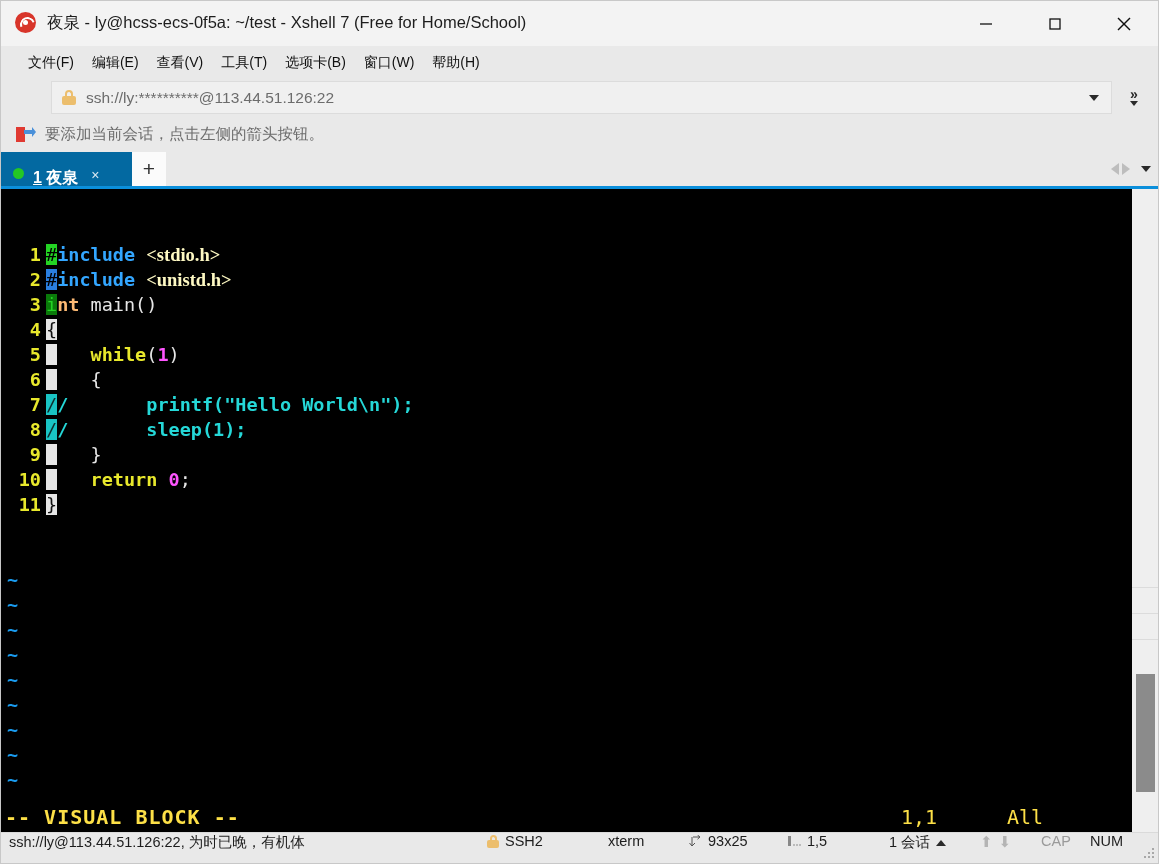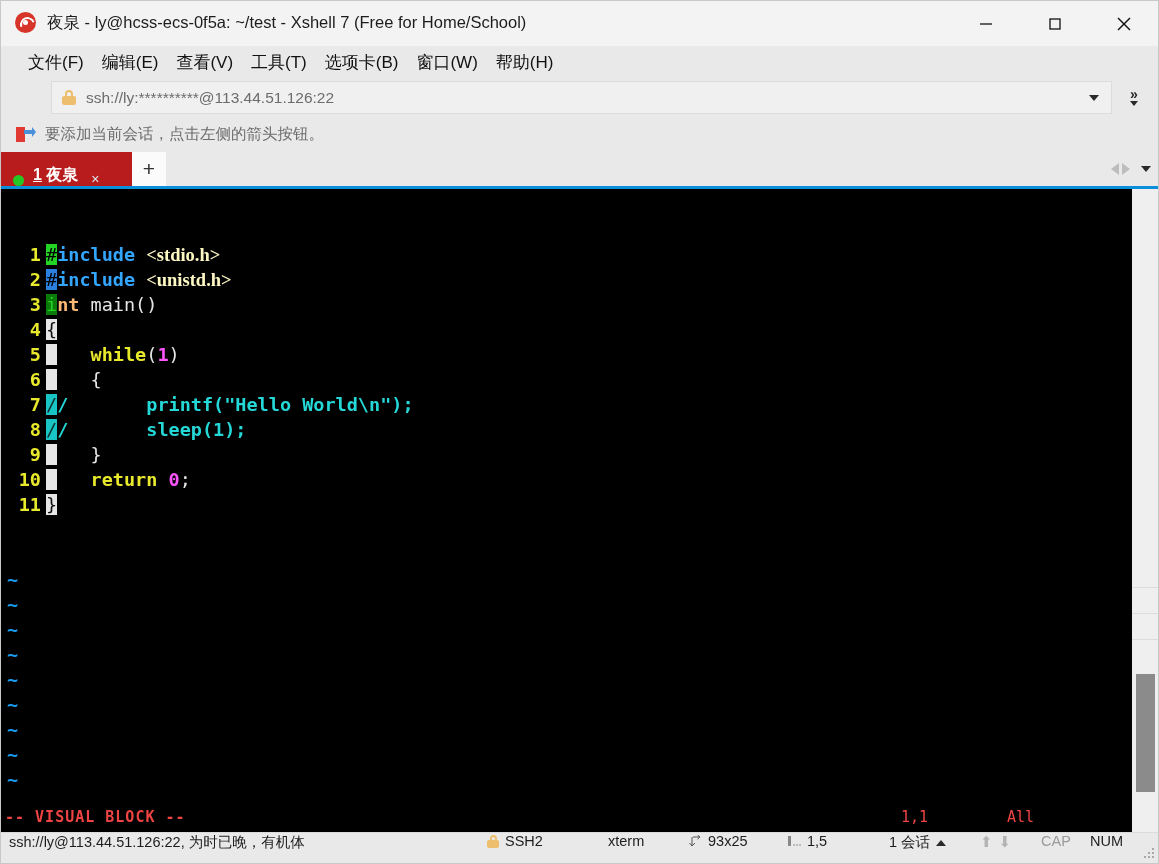--- a/index.html
+++ b/index.html
@@ -68,21 +68,21 @@
   .win-btn svg { display: block; }
 
   
   .menubar {
     height: 33px; flex: 0 0 33px;
     background: #e9e9e9;
     display: flex; align-items: center;
     padding-left: 18px;
   }
   .menu-item {
-    font-size: 17px; color: #111;
+    font-size: 14px; color: #111;
     padding: 4px 9px;
     white-space: nowrap;
     cursor: default;
     text-align: center;
   }
 
   
   .addrbar-wrap {
     height: 37px; flex: 0 0 37px;
     background: #e9e9e9;
@@ -162,23 +162,23 @@
   .notif-text { font-size: 15.5px; color: #6c6c6c; white-space: nowrap; }
 
   
   .tabbar {
     height: 34px; flex: 0 0 34px;
     background: #e9e9e9;
     display: flex; align-items: stretch;
     position: relative;
   }
   .tab {
-    background: #b91c1c;
-    display: flex; align-items: flex-end;
-    padding: 0 10px 0 12px;
+    background: #0369a1;
+    display: flex; align-items: flex-start;
+    padding: 16px 10px 0 12px;
     min-width: 131px;
     cursor: default;
   }
   .tab-dot {
     width: 11px; height: 11px; border-radius: 50%;
     background: #24c724; flex: 0 0 11px; margin-right: 9px;
   }
   .tab-label {
     font-size: 16px; color: #ffffff; font-weight: bold;
     white-space: nowrap;
@@ -249,22 +249,22 @@
   .sel-cyan  { background: #19c4c4; color: #0e2e2e; }
   .sel-green { background: #24d424; color: #000000; }
   .sel-blue  { background: #2a7fe0; color: #000000; }
   .sel-dgreen{ background: #0a7a0a; color: #24d424; }
 
   .term-status {
     position: absolute; left: 0; bottom: 0;
     width: 100%; height: 30px;
     display: flex; align-items: center;
     font-family: "DejaVu Sans Mono", "Liberation Mono", monospace;
-    font-size: 15px;
-    color: #ef4444;
+    font-size: 20px;
+    color: #fde047;
     background: #000000;
   }
   .ts-mode { padding-left: 4px; font-weight: bold; letter-spacing: 1px; }
   .ts-pos  { position: absolute; left: 900px; }
   .ts-all  { position: absolute; left: 1006px; }
 
   
   .term-scroll {
     width: 27px; flex: 0 0 27px;
     background: #efefef;

